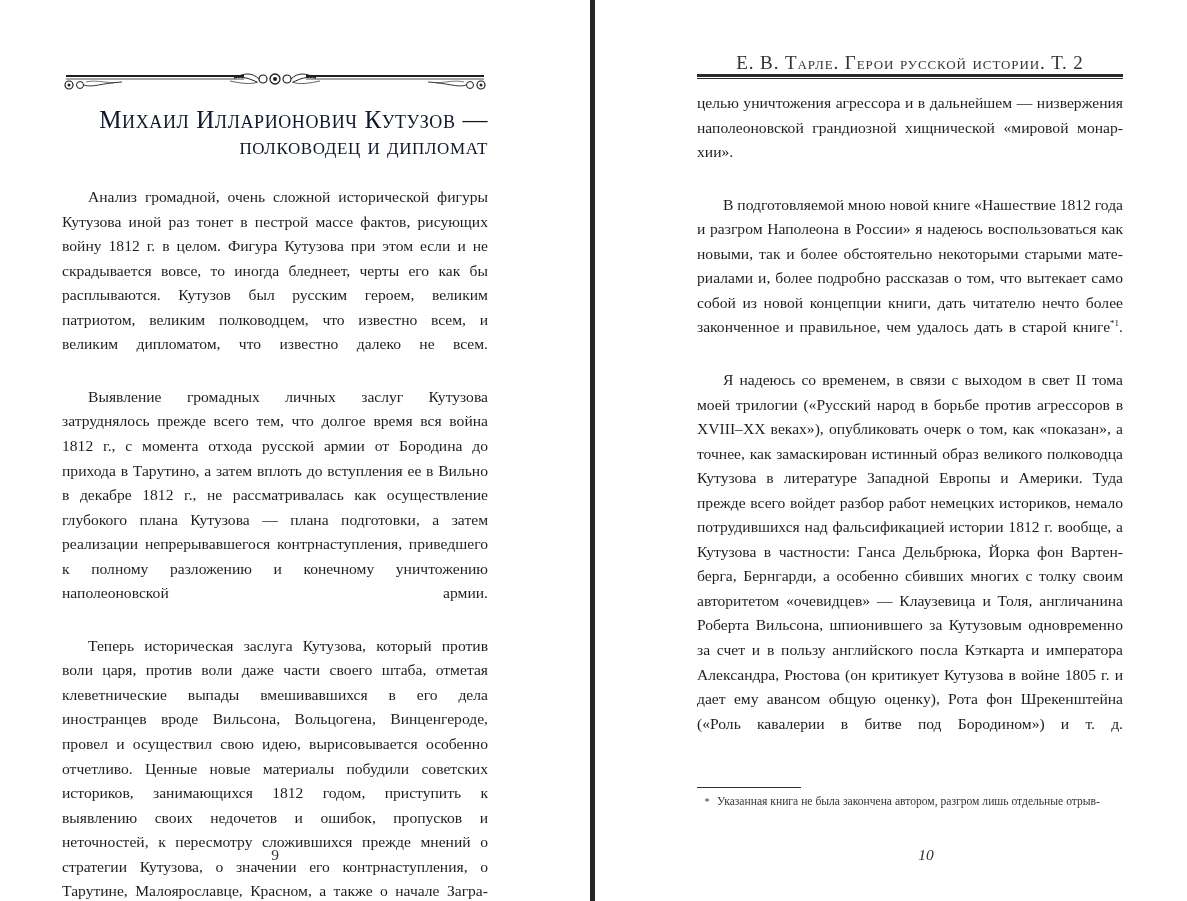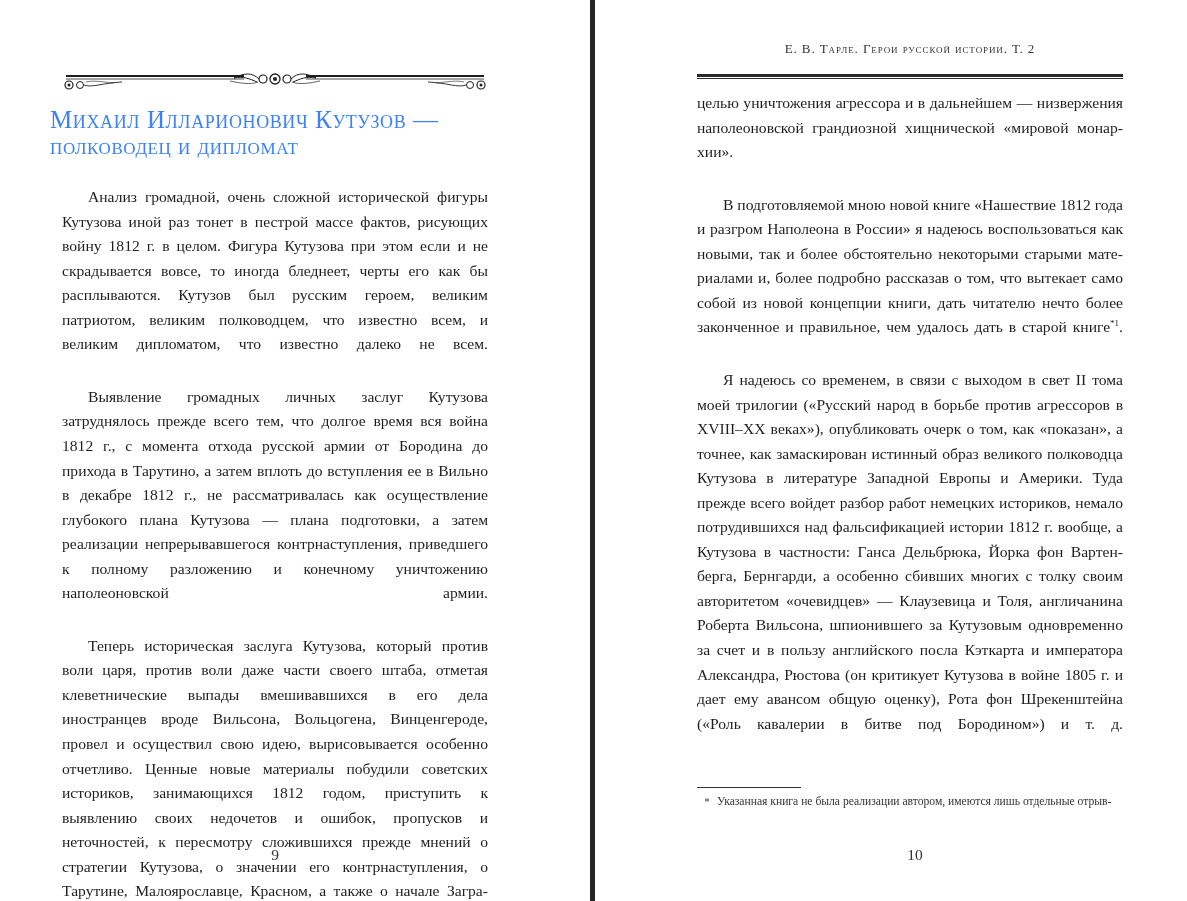--- a/index.html
+++ b/index.html
@@ -9,51 +9,51 @@
     font-family:"Liberation Serif", "DejaVu Serif", serif;
   }
   .page { position:absolute; top:0; height:901px; background:#ffffff; }
   .page-left { left:0; width:590px; }
   .page-right { left:596px; width:591px; }
   .divider { position:absolute; left:590px; top:0; width:5px; height:901px; background:#262626; }
 
   .ornament { position:absolute; left:62px; top:70px; width:426px; height:22px; }
 
   .chapter-title {
-    position:absolute; left:50px; width:426px; top:106px; text-align:left;
-    font-variant:small-caps; font-size:25px; line-height:27px; letter-spacing:0.6px; color:#3b82f6;
+    position:absolute; left:62px; width:426px; top:106px; text-align:right;
+    font-variant:small-caps; font-size:25px; line-height:27px; letter-spacing:0.6px; color:#0f172a;
   }
   .chapter-title .t2 { font-size:24px; }
 
   .text-col { position:absolute; width:426px; font-size:15.6px; line-height:24.55px; text-align:justify; hyphens:manual; }
   .left-col { left:62px; top:185px; }
   .right-col { left:101px; top:91px; }
   .text-col p { margin:0 0 3.5px 0; text-indent:26px; }
   .text-col p.cont { text-indent:0; }
   .text-col p::after { content:""; display:inline-block; width:100%; height:0; }
 
   .running-head {
-    position:absolute; left:101px; width:426px; top:41px; text-align:center;
-    font-variant:small-caps; font-size:13px; letter-spacing:0.9px; color:#333;
+    position:absolute; left:101px; width:426px; top:52px; text-align:center;
+    font-variant:small-caps; font-size:19px; letter-spacing:0.9px; color:#333;
   }
   .head-rule { position:absolute; left:101px; width:426px; top:74px; height:3px; background:#2a2a2a; }
   .head-rule2 { position:absolute; left:101px; width:426px; top:78px; height:1px; background:#2a2a2a; }
 
   .fn-rule { position:absolute; left:101px; top:787px; width:104px; height:1px; background:#333; }
   .footnote {
     position:absolute; left:101px; width:426px; top:794px; font-size:11.6px; line-height:16px; color:#333;
     text-align:justify;
   }
   .footnote .mark { display:inline-block; width:20px; text-align:center; font-size:10px; vertical-align:top; }
   .footnote .l2 { padding-left:20px; }
   .footnote em { font-style:italic; }
 
   .page-num { position:absolute; top:846px; width:60px; text-align:center; font-size:15.5px; color:#333; }
   .page-left .page-num { left:245px; }
-  .page-right .page-num { left:289px; }
+  .page-right .page-num { left:300px; font-style:italic; }
 
   sup { font-size:9px; line-height:0; }
 </style>
 </head>
 <body>
 
 <div class="page page-left">
   <svg class="ornament" viewBox="0 0 426 22" preserveAspectRatio="none">
     <line x1="4" y1="6" x2="182" y2="6" stroke="#1e1e1e" stroke-width="2.2"></line>
     <line x1="4" y1="9" x2="182" y2="9" stroke="#1e1e1e" stroke-width="0.8"></line>
@@ -106,17 +106,17 @@
 
   <div class="text-col right-col">
     <p class="cont">целью уничтожения агрессора и в дальнейшем — низвержения наполеоновской грандиозной хищнической «мировой монар­хии».</p>
     <p><span>В подготовляемой мною новой книге «Нашествие 1812 года и разгром Наполеона в России» я надеюсь воспользоваться как новыми, так и более обстоятельно некоторыми старыми мате­риалами и, более подробно рассказав о том, что вытекает само собой из новой концепции книги, дать читателю нечто более законченное и правильное, чем удалось дать в старой книге</span><sup>*1</sup><span>.</span></p>
     <p>Я надеюсь со временем, в связи с выходом в свет II тома моей трилогии («Русский народ в борьбе против агрессоров в XVIII–XX веках»), опубликовать очерк о том, как «показан», а точнее, как замаскирован истинный образ великого полковод­ца Кутузова в литературе Западной Европы и Америки. Туда прежде всего войдет разбор работ немецких историков, немало потрудившихся над фальсификацией истории 1812 г. вообще, а Кутузова в частности: Ганса Дельбрюка, Йорка фон Вартен­берга, Бернгарди, а особенно сбивших многих с толку своим авторитетом «очевидцев» — Клаузевица и Толя, англичанина Роберта Вильсона, шпионившего за Кутузовым одновременно за счет и в пользу английского посла Кэткарта и императора Александра, Рюстова (он критикует Кутузова в войне 1805 г. и дает ему авансом общую оценку), Рота фон Шрекенштейна («Роль кавалерии в битве под Бородином») и т. д.</p>
 
   </div>
 
   <div class="fn-rule"></div>
   <div class="footnote">
-    <div><span class="mark">*</span><span>Указанная книга не была реализации автором, имеются лишь отдельные отрыв-</span></div>
+    <div><span class="mark">*</span><span>Указанная книга не была закончена автором, разгром лишь отдельные отрыв-</span></div>
   </div>
 
   <div class="page-num">10</div>
 </div>
 
 </body></html>

